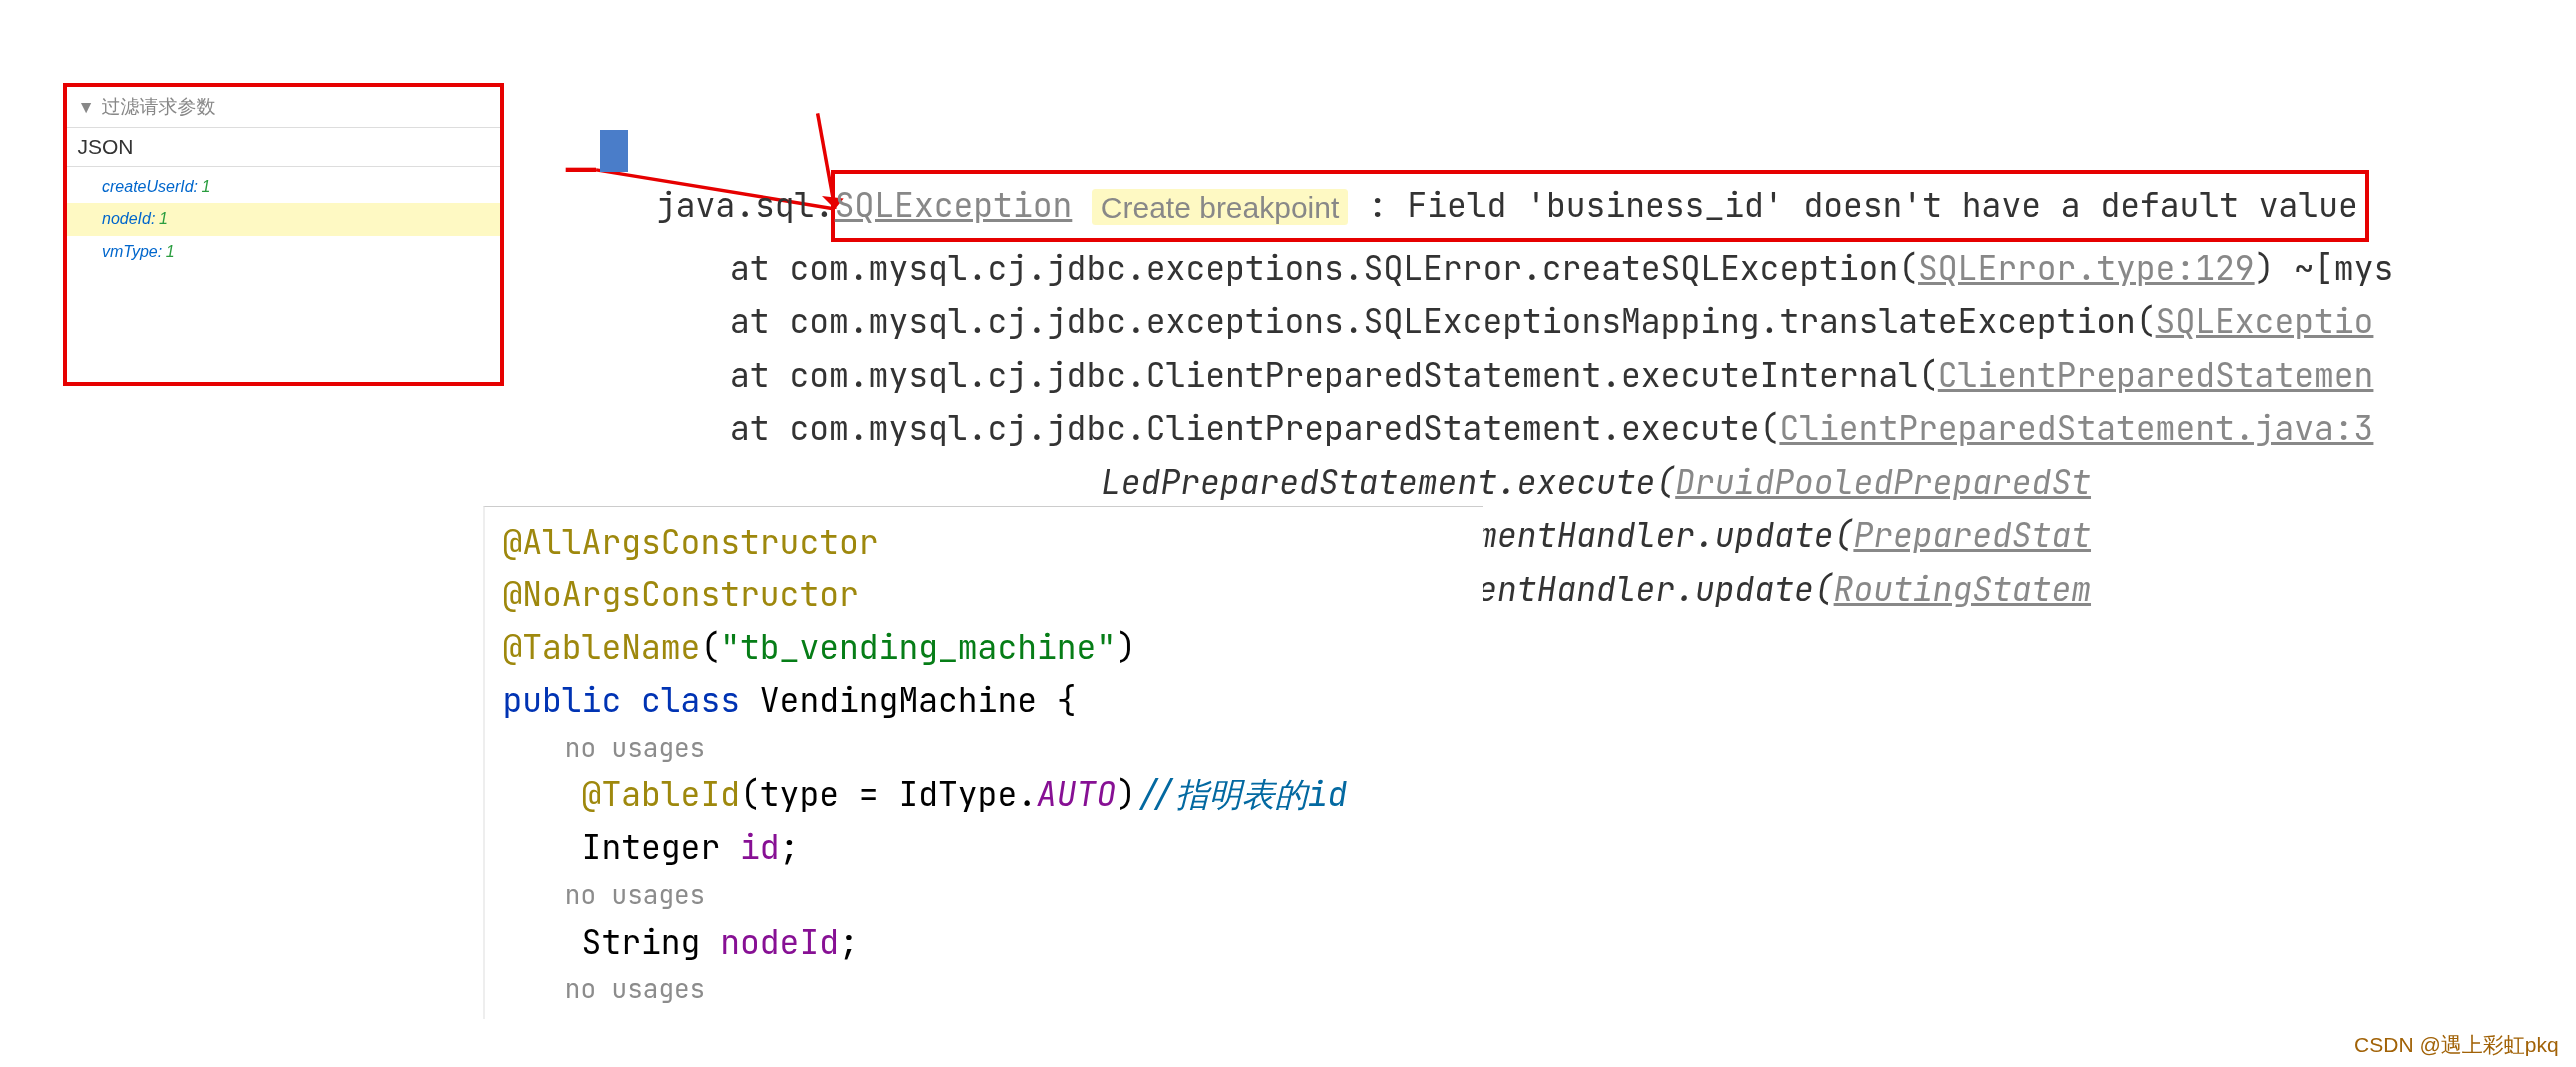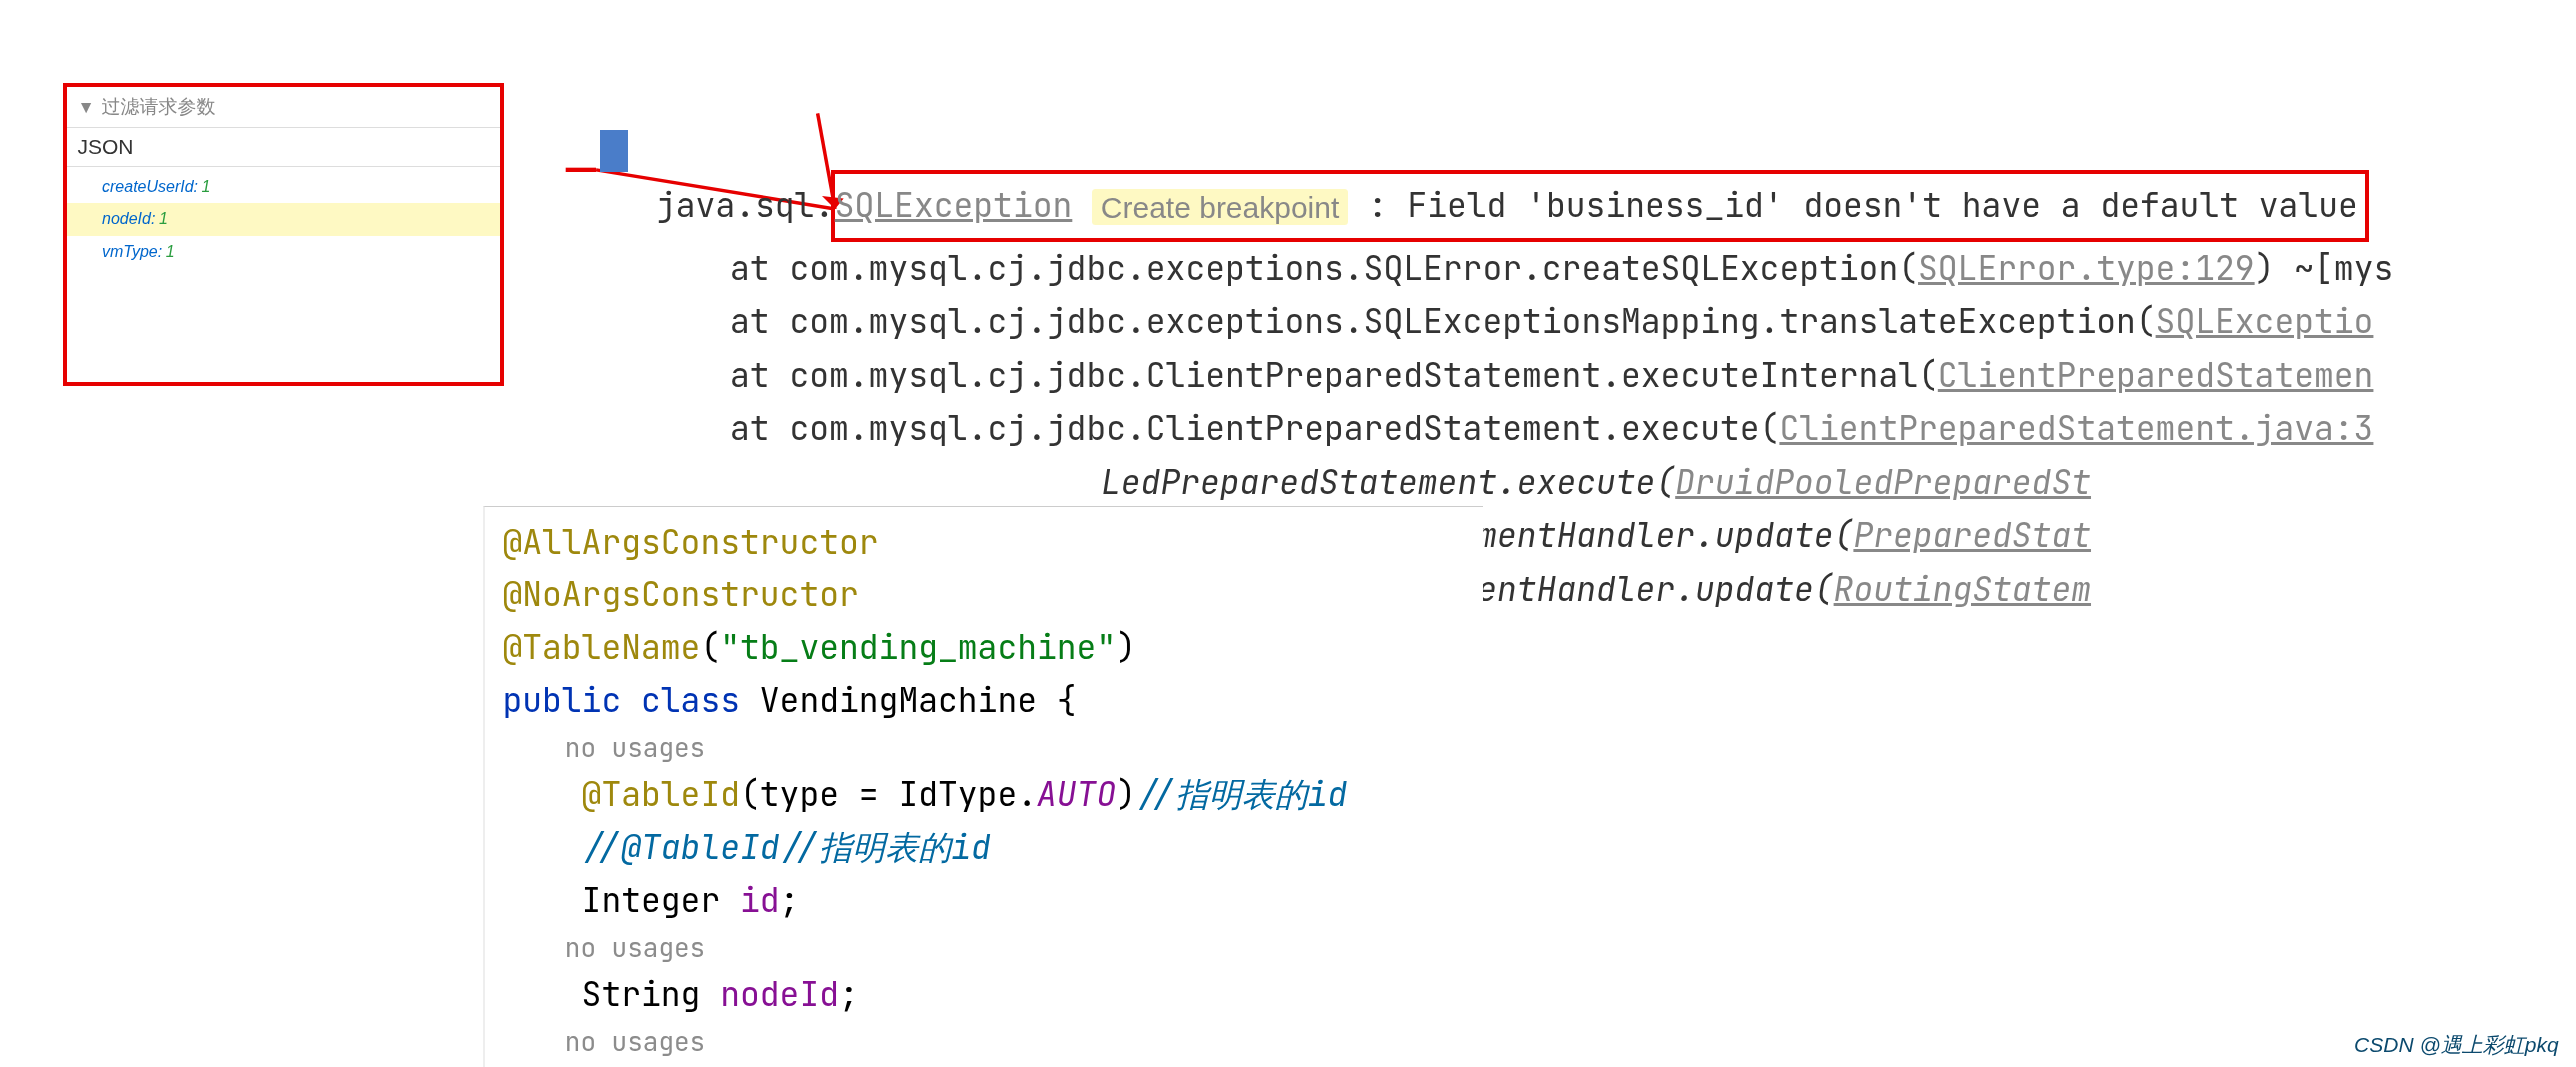--- a/index.html
+++ b/index.html
@@ -142,24 +142,23 @@
     .k-keyword { color: #0033b3; }
     .k-string { color: #067d17; }
     .k-field { color: #871094; }
     .k-static { color: #871094; font-style: italic; }
     .k-comment { color: #0369a1; font-style: italic; }
     .k-hint { color: #8c8c8c; font-size: 26px; }
     .watermark {
       position: absolute;
       bottom: 8.7px;
       right: 17.4px;
-      color: #0c4a6e;
+      color: #a16207;
       font-size: 21px;
       font-family: Arial, sans-serif;
-      font-style: italic;
     }
   </style>
 </head>
 <body>
 
 <div class="json-panel">
   <div class="json-filter-bar">
     <span class="filter-icon">▼</span>
     <span>过滤请求参数</span>
   </div>
@@ -208,21 +207,20 @@
 </div>
 
 <div class="code-editor">
   <div class="code-content">
     <div class="code-line"><span class="k-annotation">@AllArgsConstructor</span></div>
     <div class="code-line"><span class="k-annotation">@NoArgsConstructor</span></div>
     <div class="code-line"><span class="k-annotation">@TableName</span><span>(</span><span class="k-string">"tb_vending_machine"</span><span>)</span></div>
     <div class="code-line"><span class="k-keyword">public </span><span class="k-keyword">class </span><span>VendingMachine </span><span>{</span></div>
     <div class="code-line k-hint">    no usages</div>
     <div class="code-line"><span>    </span><span class="k-annotation">@TableId</span><span>(type = IdType.</span><span class="k-static">AUTO</span><span>)</span><span class="k-comment">//指明表的id</span></div>
-    <div class="code-line"><span>    </span><span class="k-comment">//@TableId//指明表的id</span></div>
     <div class="code-line"><span>    Integer </span><span class="k-field">id</span><span>;</span></div>
     <div class="code-line k-hint">    no usages</div>
     <div class="code-line"><span>    String </span><span class="k-field">nodeId</span><span>;</span></div>
     <div class="code-line k-hint">    no usages</div>
   </div>
 </div>
 
 <div class="watermark">CSDN @遇上彩虹pkq</div>
 
 

